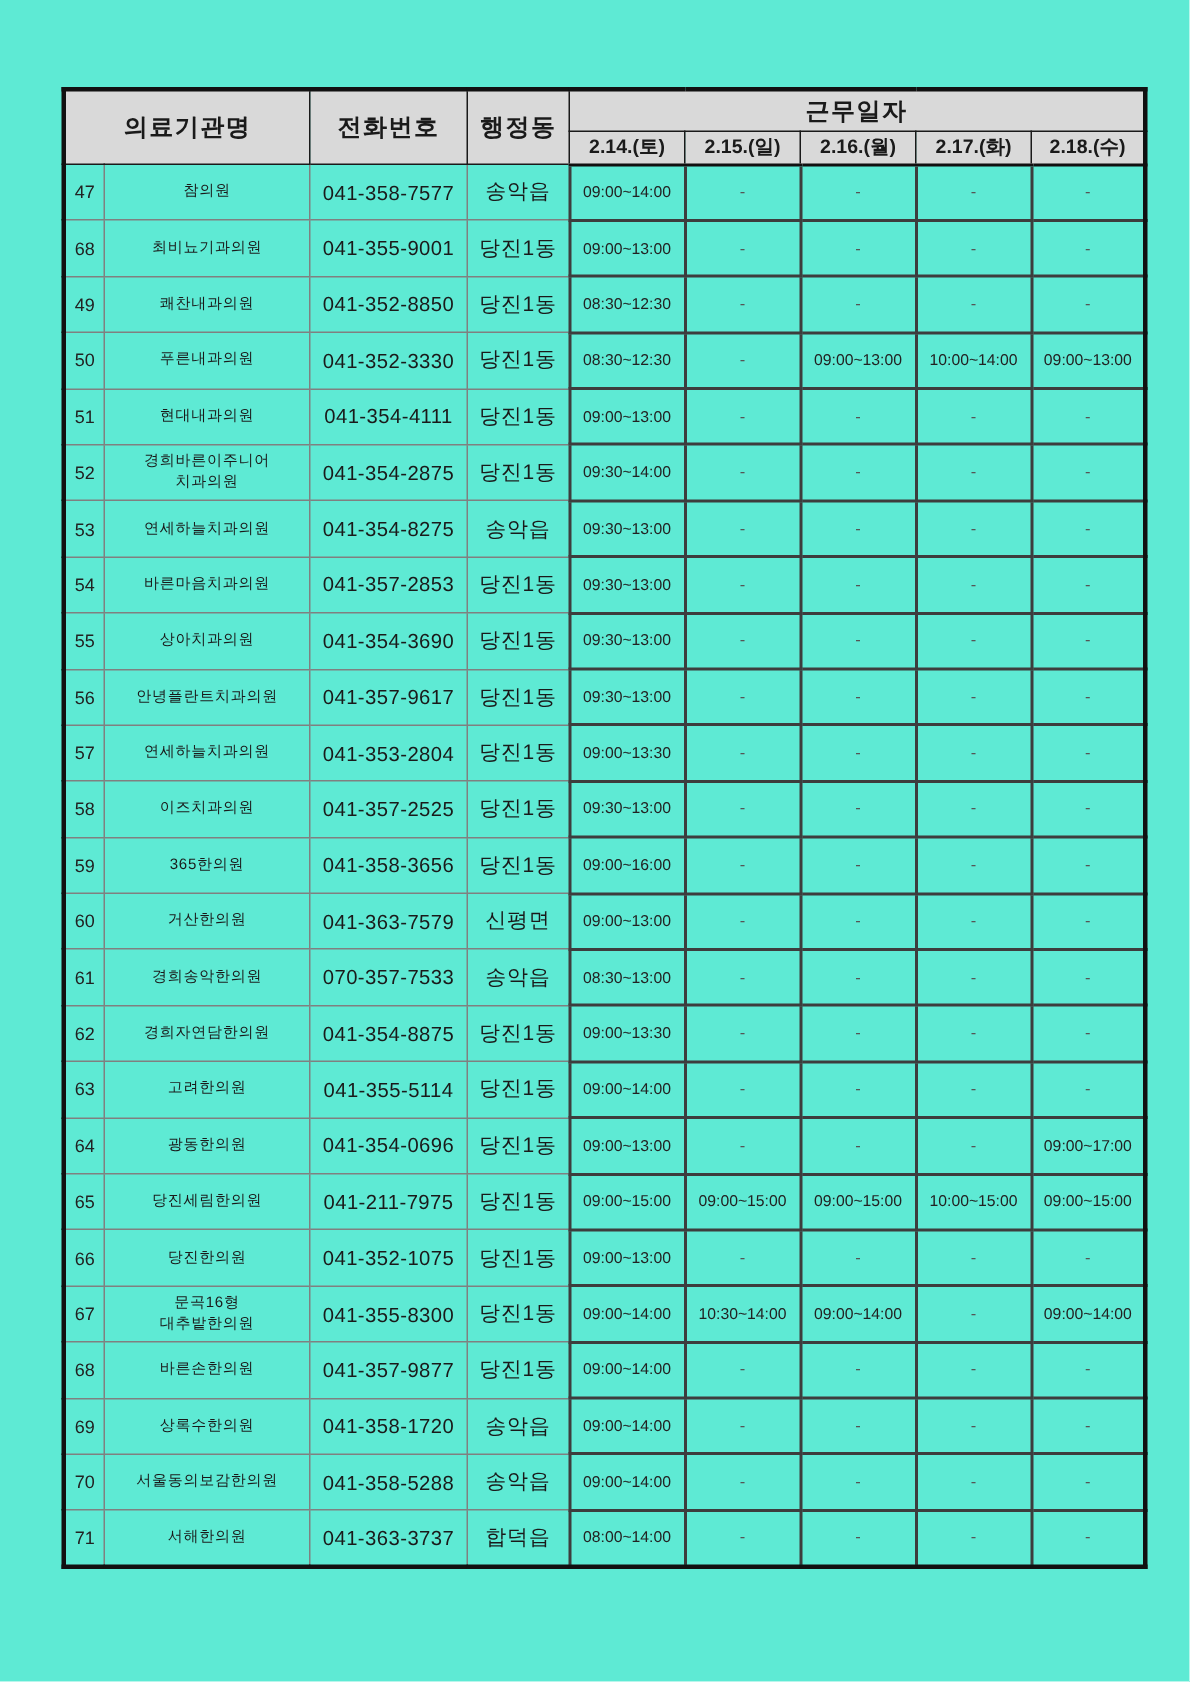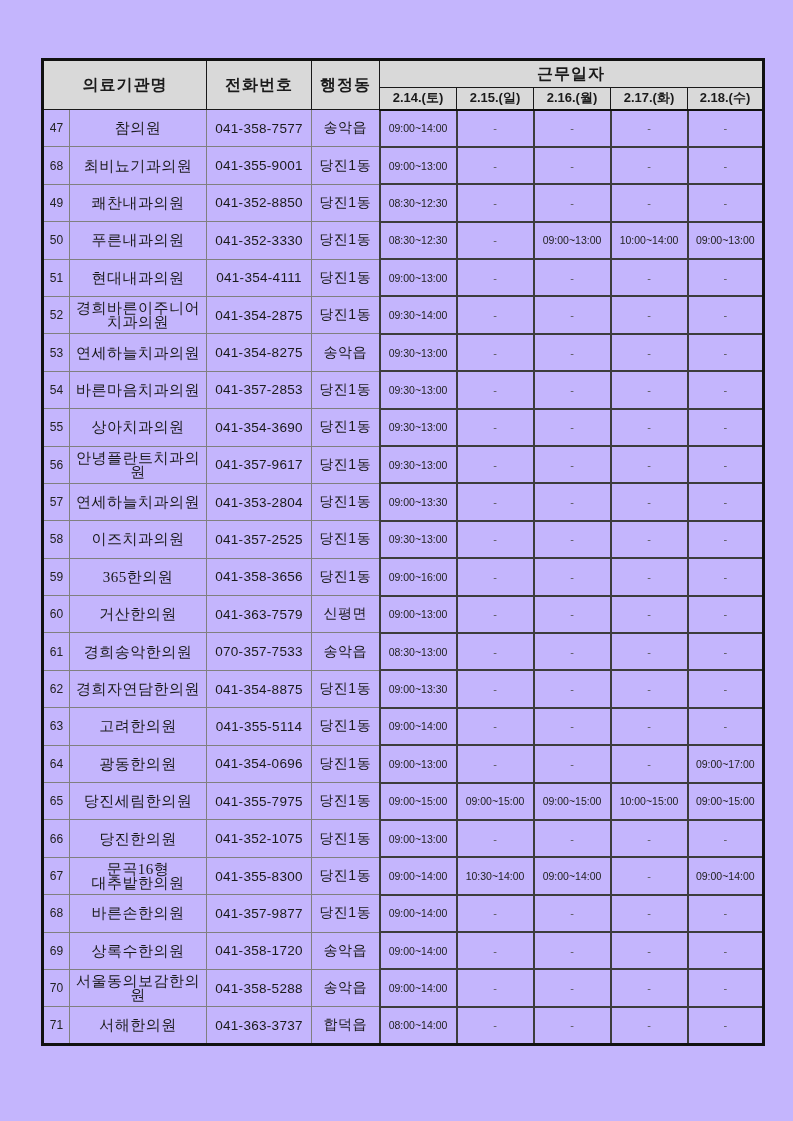--- a/index.html
+++ b/index.html
@@ -1,20 +1,20 @@
 <!DOCTYPE html>
 <html><head>
 <meta charset="utf-8">
 <style>
   html, body { margin: 0; padding: 0; background: #ffffff; }
   .page {
     position: relative;
     width: 793px;
     height: 1121px;
-    background: #c4b5fd;
+    background: #5eead4;
     font-family: "Liberation Sans", sans-serif;
     color: #1a1a1a;
     overflow: hidden;
   }
   table.sched-table {
     position: absolute;
     left: 41px;
     top: 58px;
     width: 721px;
     border-collapse: collapse;
@@ -36,21 +36,21 @@
   tr.hrow2 th { border-bottom: 2px solid #111111; }
   td {
     border: 1px solid #808080;
     padding: 0 2px;
     text-align: center;
     vertical-align: middle;
     overflow: hidden;
   }
   tr.data-row { height: 37.4px; border-radius: 18px; }
   td.no { font-size: 12px; color: #222; }
-  td.name { font-size: 15px; white-space: pre-line; line-height: 14px; letter-spacing: 0.5px; font-family: Liberation Serif, serif; }
+  td.name { font-size: 10px; white-space: pre-line; line-height: 14px; letter-spacing: 0.5px; }
   td.phone { font-size: 13.5px; letter-spacing: 0.3px; }
   td.district { font-size: 14px; letter-spacing: 0.5px; }
   td.sched {
     font-size: 10.5px;
     border: 2px solid #3d3d3d;
     color: #222222;
   }
   td.sched.dash { color: #555555; font-size: 11px; }
 </style>
 </head>
@@ -280,21 +280,21 @@
       <td class="district">당진1동</td>
       <td class="sched">09:00~13:00</td>
       <td class="sched dash">-</td>
       <td class="sched dash">-</td>
       <td class="sched dash">-</td>
       <td class="sched">09:00~17:00</td>
     </tr>
         <tr class="data-row">
       <td class="no">65</td>
       <td class="name">당진세림한의원</td>
-      <td class="phone">041-355-7975</td>
+      <td class="phone">041-211-7975</td>
       <td class="district">당진1동</td>
       <td class="sched">09:00~15:00</td>
       <td class="sched">09:00~15:00</td>
       <td class="sched">09:00~15:00</td>
       <td class="sched">10:00~15:00</td>
       <td class="sched">09:00~15:00</td>
     </tr>
         <tr class="data-row">
       <td class="no">66</td>
       <td class="name">당진한의원</td>

